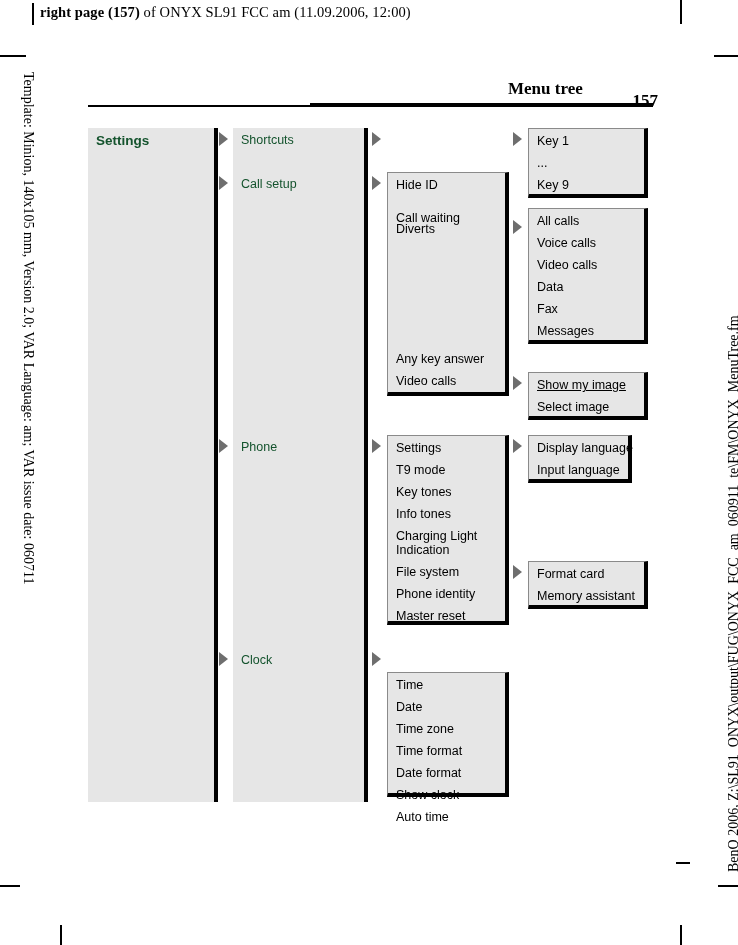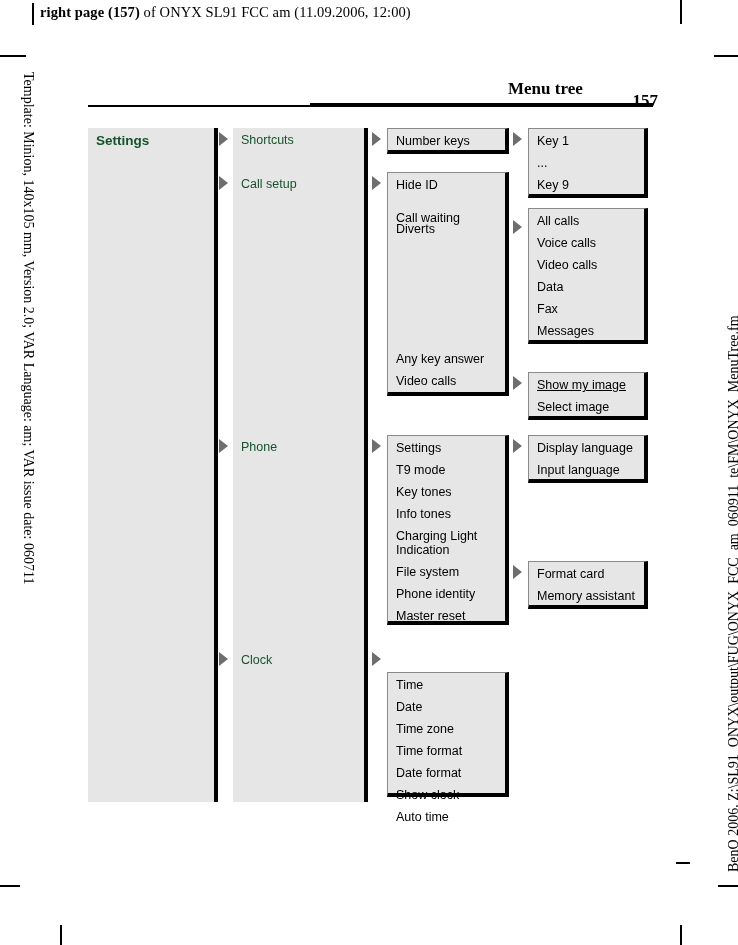--- a/index.html
+++ b/index.html
@@ -135,23 +135,20 @@
   <div class="arrow" style="left:219px;top:652px;"></div>
 
   <div class="col" style="left:233px;top:128px;width:135px;height:674px;">
     <span class="label" style="left:8px;top:5px;">Shortcuts</span>
     <span class="label" style="left:8px;top:49px;">Call setup</span>
     <span class="label" style="left:8px;top:312px;">Phone</span>
     <span class="label" style="left:8px;top:525px;">Clock</span>
   </div>
 
   <div class="arrow" style="left:372px;top:132px;"></div>
-  <div class="box" style="left:387px;top:128px;width:122px;height:26px;">
-    <span class="item" style="top:6px;">Number keys</span>
-  </div>
 
   <div class="arrow" style="left:372px;top:176px;"></div>
   <div class="box" style="left:387px;top:172px;width:122px;height:224px;">
     <span class="item" style="top:6px;">Hide ID</span>
     <span class="item" style="top:39px;">Call waiting</span>
     <span class="item" style="top:50px;">Diverts</span>
     <span class="item" style="top:180px;">Any key answer</span>
     <span class="item" style="top:202px;">Video calls</span>
   </div>
 
@@ -196,21 +193,21 @@
     <span class="item" style="top:116px;">Messages</span>
   </div>
 
   <div class="arrow" style="left:513px;top:376px;"></div>
   <div class="box" style="left:528px;top:372px;width:120px;height:48px;">
     <span class="item" style="top:6px;text-decoration:underline;">Show my image</span>
     <span class="item" style="top:28px;">Select image</span>
   </div>
 
   <div class="arrow" style="left:513px;top:439px;"></div>
-  <div class="box" style="left:528px;top:435px;width:120px;height:48px;">
+  <div class="box" style="left:528px;top:435px;width:104px;height:48px;">
     <span class="item" style="top:6px;">Display language</span>
     <span class="item" style="top:28px;">Input language</span>
   </div>
 
   <div class="arrow" style="left:513px;top:565px;"></div>
   <div class="box" style="left:528px;top:561px;width:120px;height:48px;">
     <span class="item" style="top:6px;">Format card</span>
     <span class="item" style="top:28px;">Memory assistant</span>
   </div>
 

